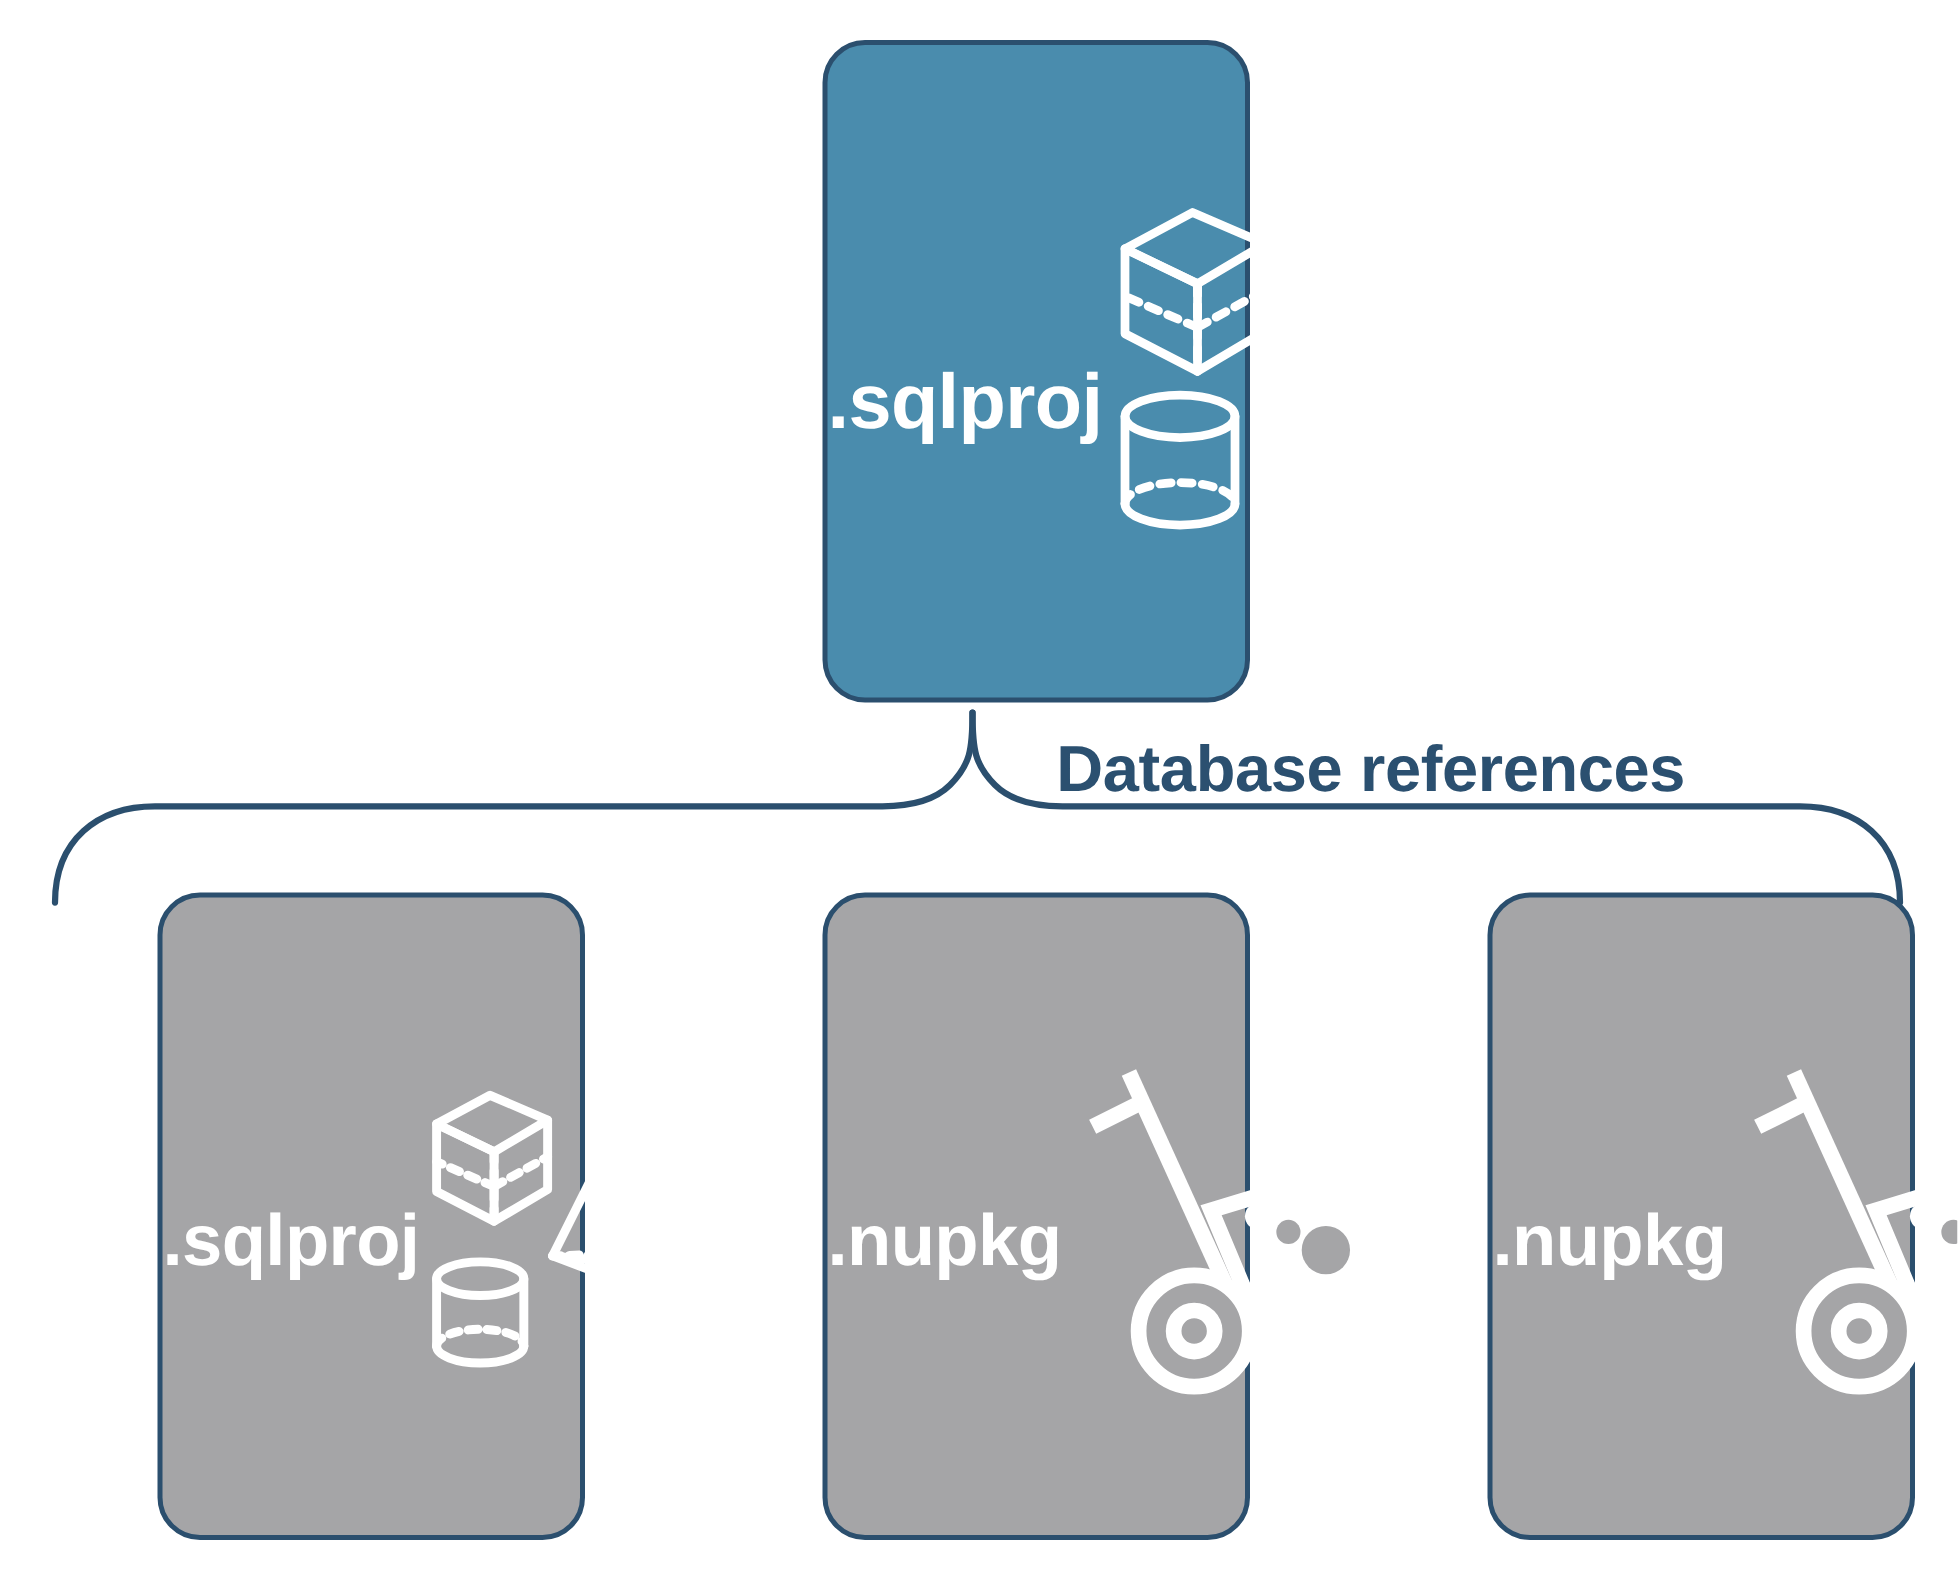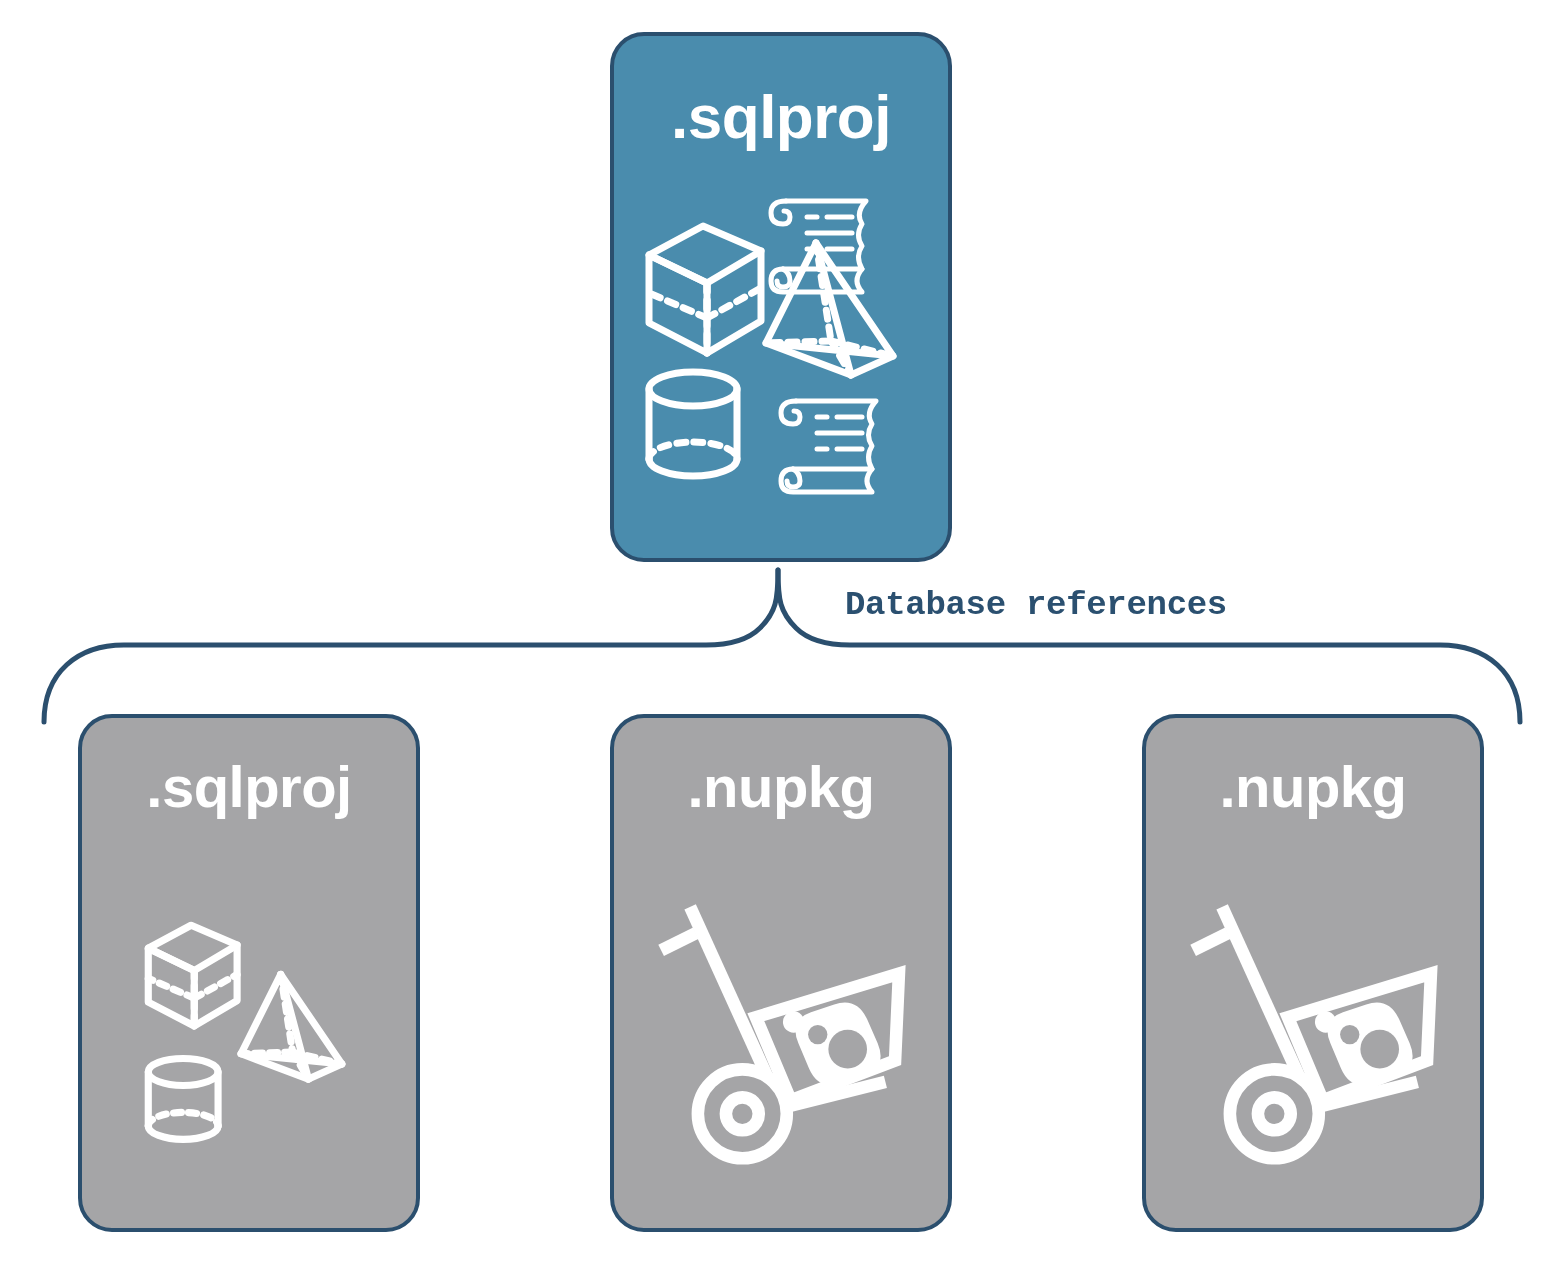--- a/index.html
+++ b/index.html
@@ -16,22 +16,23 @@
     height: 1274px;
     background: #ffffff;
     overflow: hidden;
   }
   .card {
     position: absolute;
     box-sizing: border-box;
     border: 4px solid #2b4f6e;
     border-radius: 34px;
     display: flex;
-    flex-direction: column;
+    flex-direction: row;
     align-items: center;
+    margin-left: 48px;
   }
   .card-blue {
     background: #4a8cad;
   }
   .card-gray {
     background: #a5a5a7;
   }
   .card-title {
     color: #ffffff;
     font-weight: bold;
@@ -85,26 +86,25 @@
     top: 0;
     width: 1566px;
     height: 1274px;
     pointer-events: none;
   }
   #brace-label {
     position: absolute;
     left: 845px;
     top: 586px;
     color: #2b5070;
-    font-size: 34px;
+    font-size: 52px;
     font-weight: bold;
     letter-spacing: -0.3px;
     white-space: nowrap;
     user-select: none;
-    font-family: Liberation Mono, monospace;
   }
 </style>
 </head>
 <body>
 
 <div id="stage">
 
   <div class="card card-blue" id="card-root">
     <div class="card-title">.sqlproj</div>
     <div class="icon-area">

